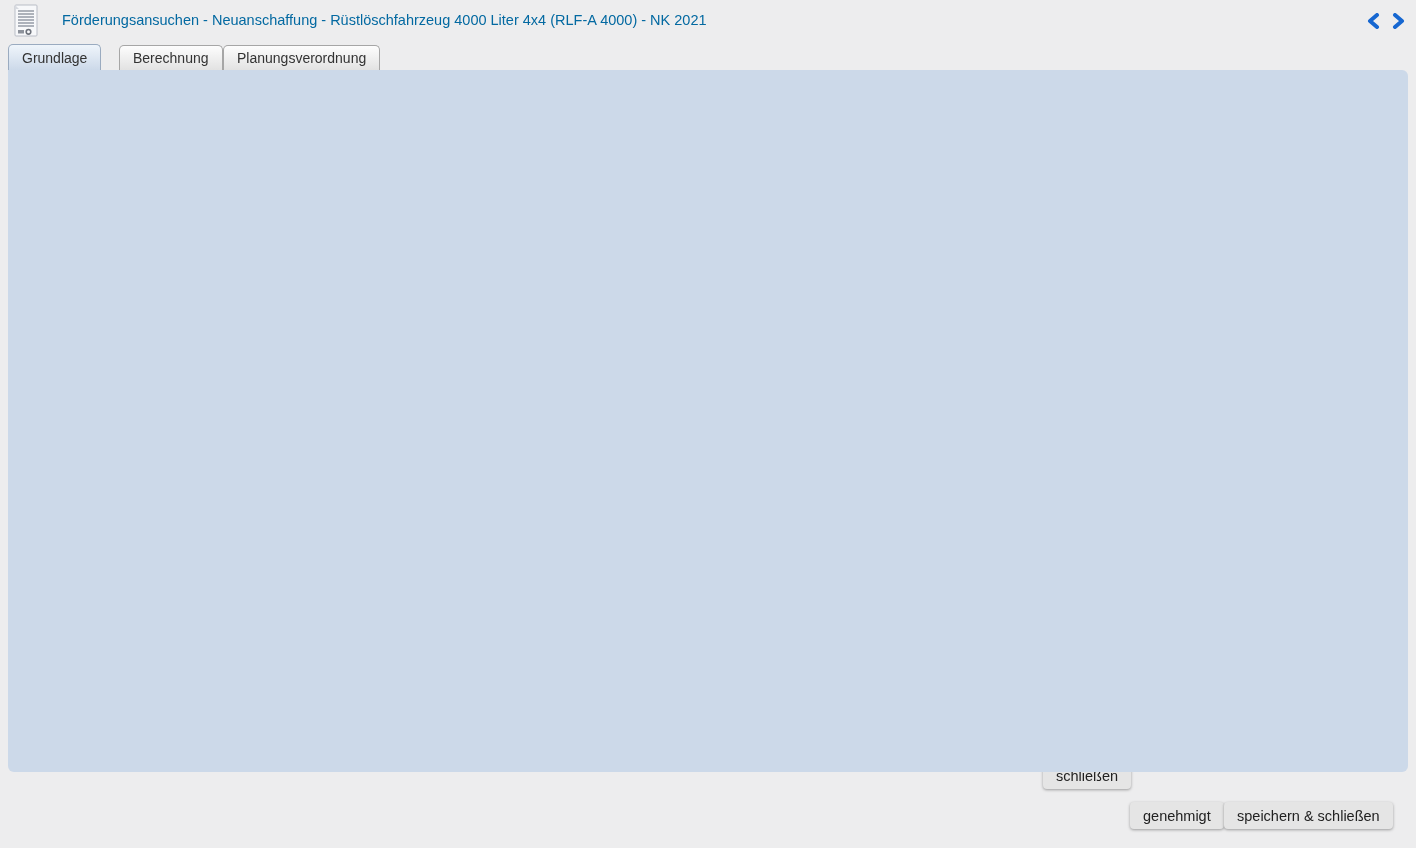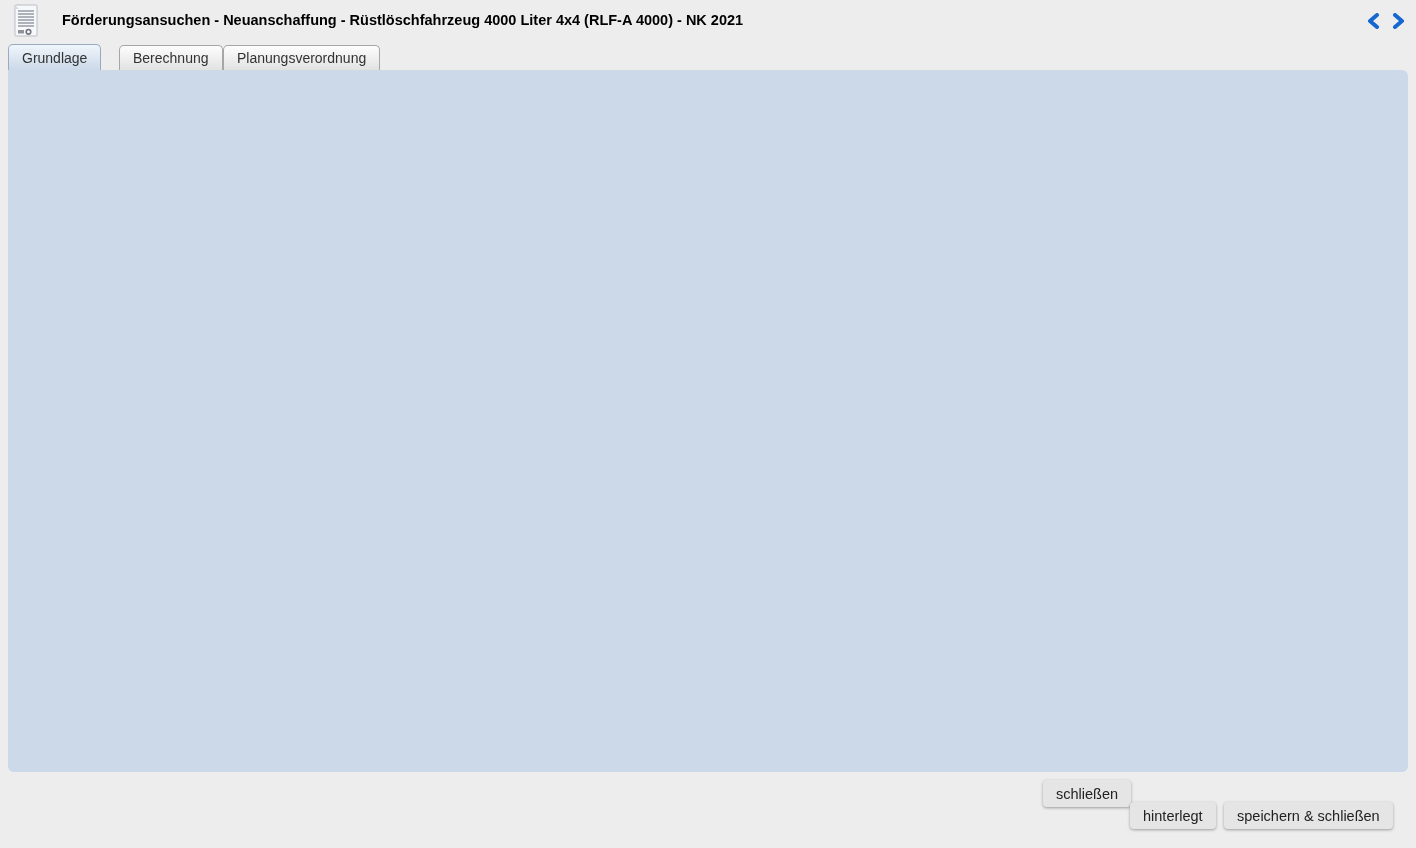--- a/index.html
+++ b/index.html
@@ -8,21 +8,21 @@
     font-family:"Liberation Sans","DejaVu Sans",sans-serif;
     background:#ededee;
     position:relative;
     overflow:hidden;
     color:#2e2e2e;
   }
   .abs { position:absolute; }
 
   
   .page-title {
-    font-size:14.5px; font-weight:bold; color:#000000;
+    font-size:14.5px; font-weight:normal; color:#0369a1;
     white-space:nowrap; line-height:40px;
   }
 
   
   .tab {
     position:absolute;
     height:25px; top:45px;
     padding:0 13px;
     font-size:14px; color:#333;
     line-height:25px;
@@ -412,15 +412,15 @@
     </svg>
 </span>
 <span class="abs icon-btn" style="left:1245px;top:675px;">
   <svg width="15" height="16" viewBox="0 0 15 16">
       <circle cx="7.5" cy="4.2" r="3.1" fill="#eda960" stroke="#b77b34" stroke-width=".8"></circle>
       <path d="M1.5 15 q0 -6 6 -6 q6 0 6 6 z" fill="#3f7ccb" stroke="#2a5791" stroke-width=".8"></path>
       <line x1="7.5" y1="9.5" x2="7.5" y2="14.5" stroke="#1d3f6e" stroke-width="1.6"></line>
     </svg>
 </span>
 
-<button class="btn" style="left:1043px;top:780px;">schließen</button>
-<button class="btn" style="left:1130px;top:802px;">hinterlegt</button>
+<button class="btn" style="left:1043px;top:762px;">schließen</button>
+<button class="btn" style="left:1130px;top:802px;">genehmigt</button>
 <button class="btn" style="left:1224px;top:802px;">speichern &amp; schließen</button>
 
 </body></html>

